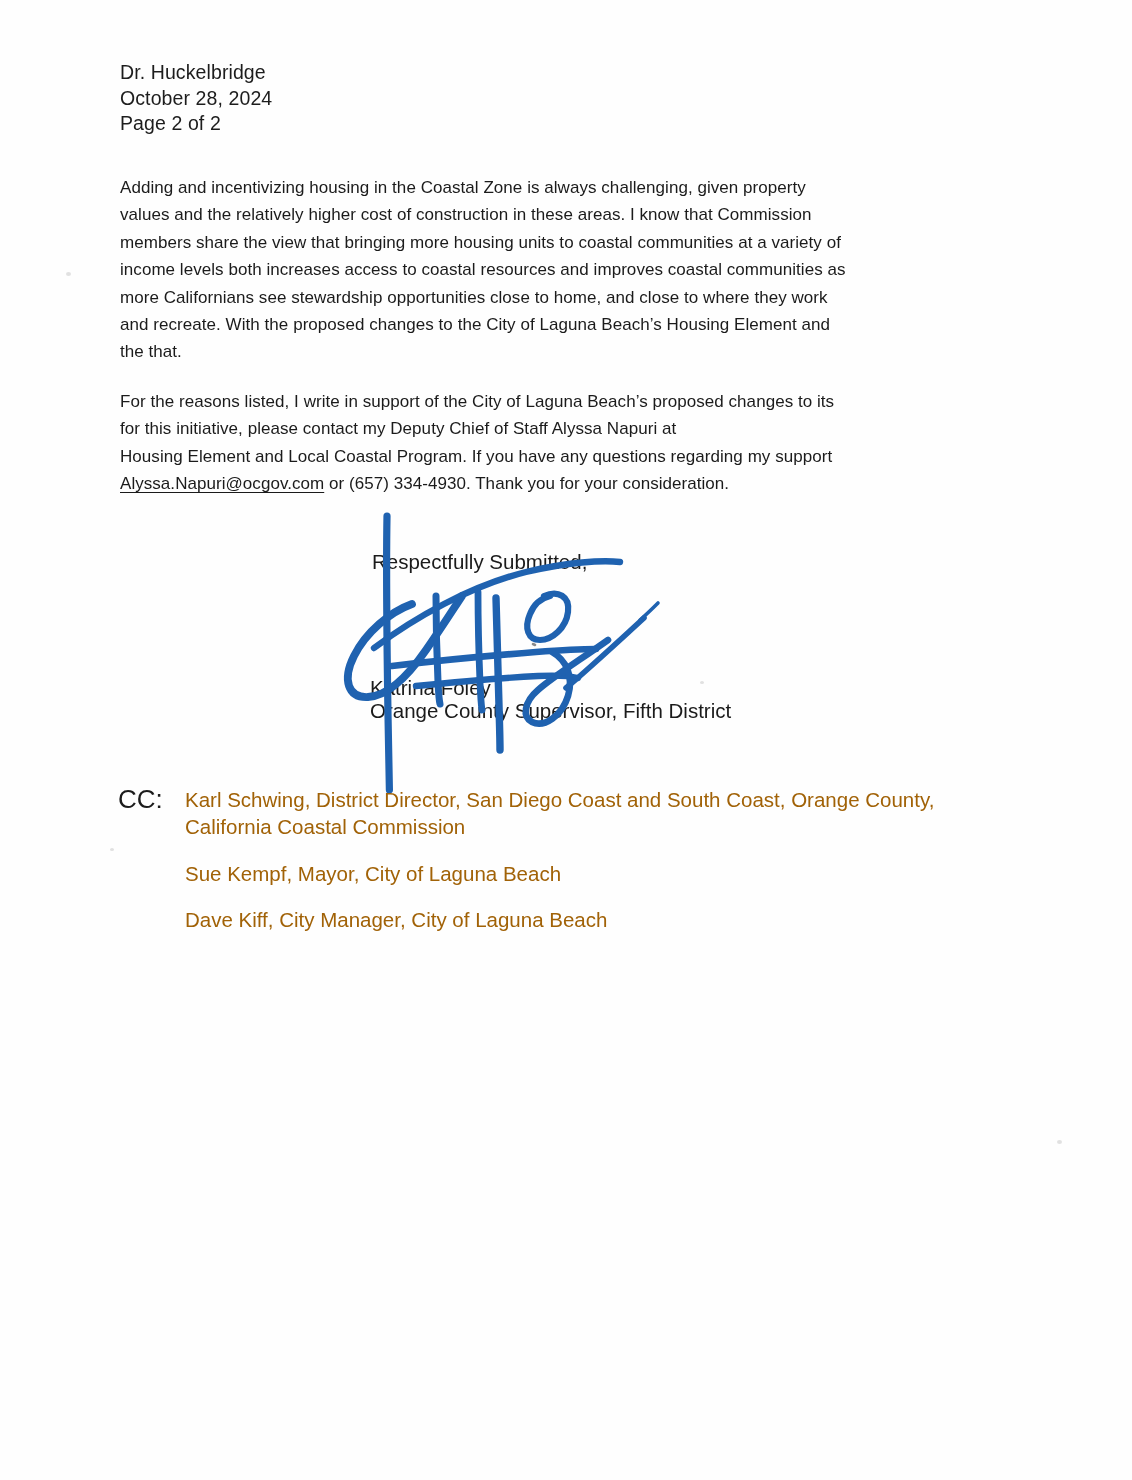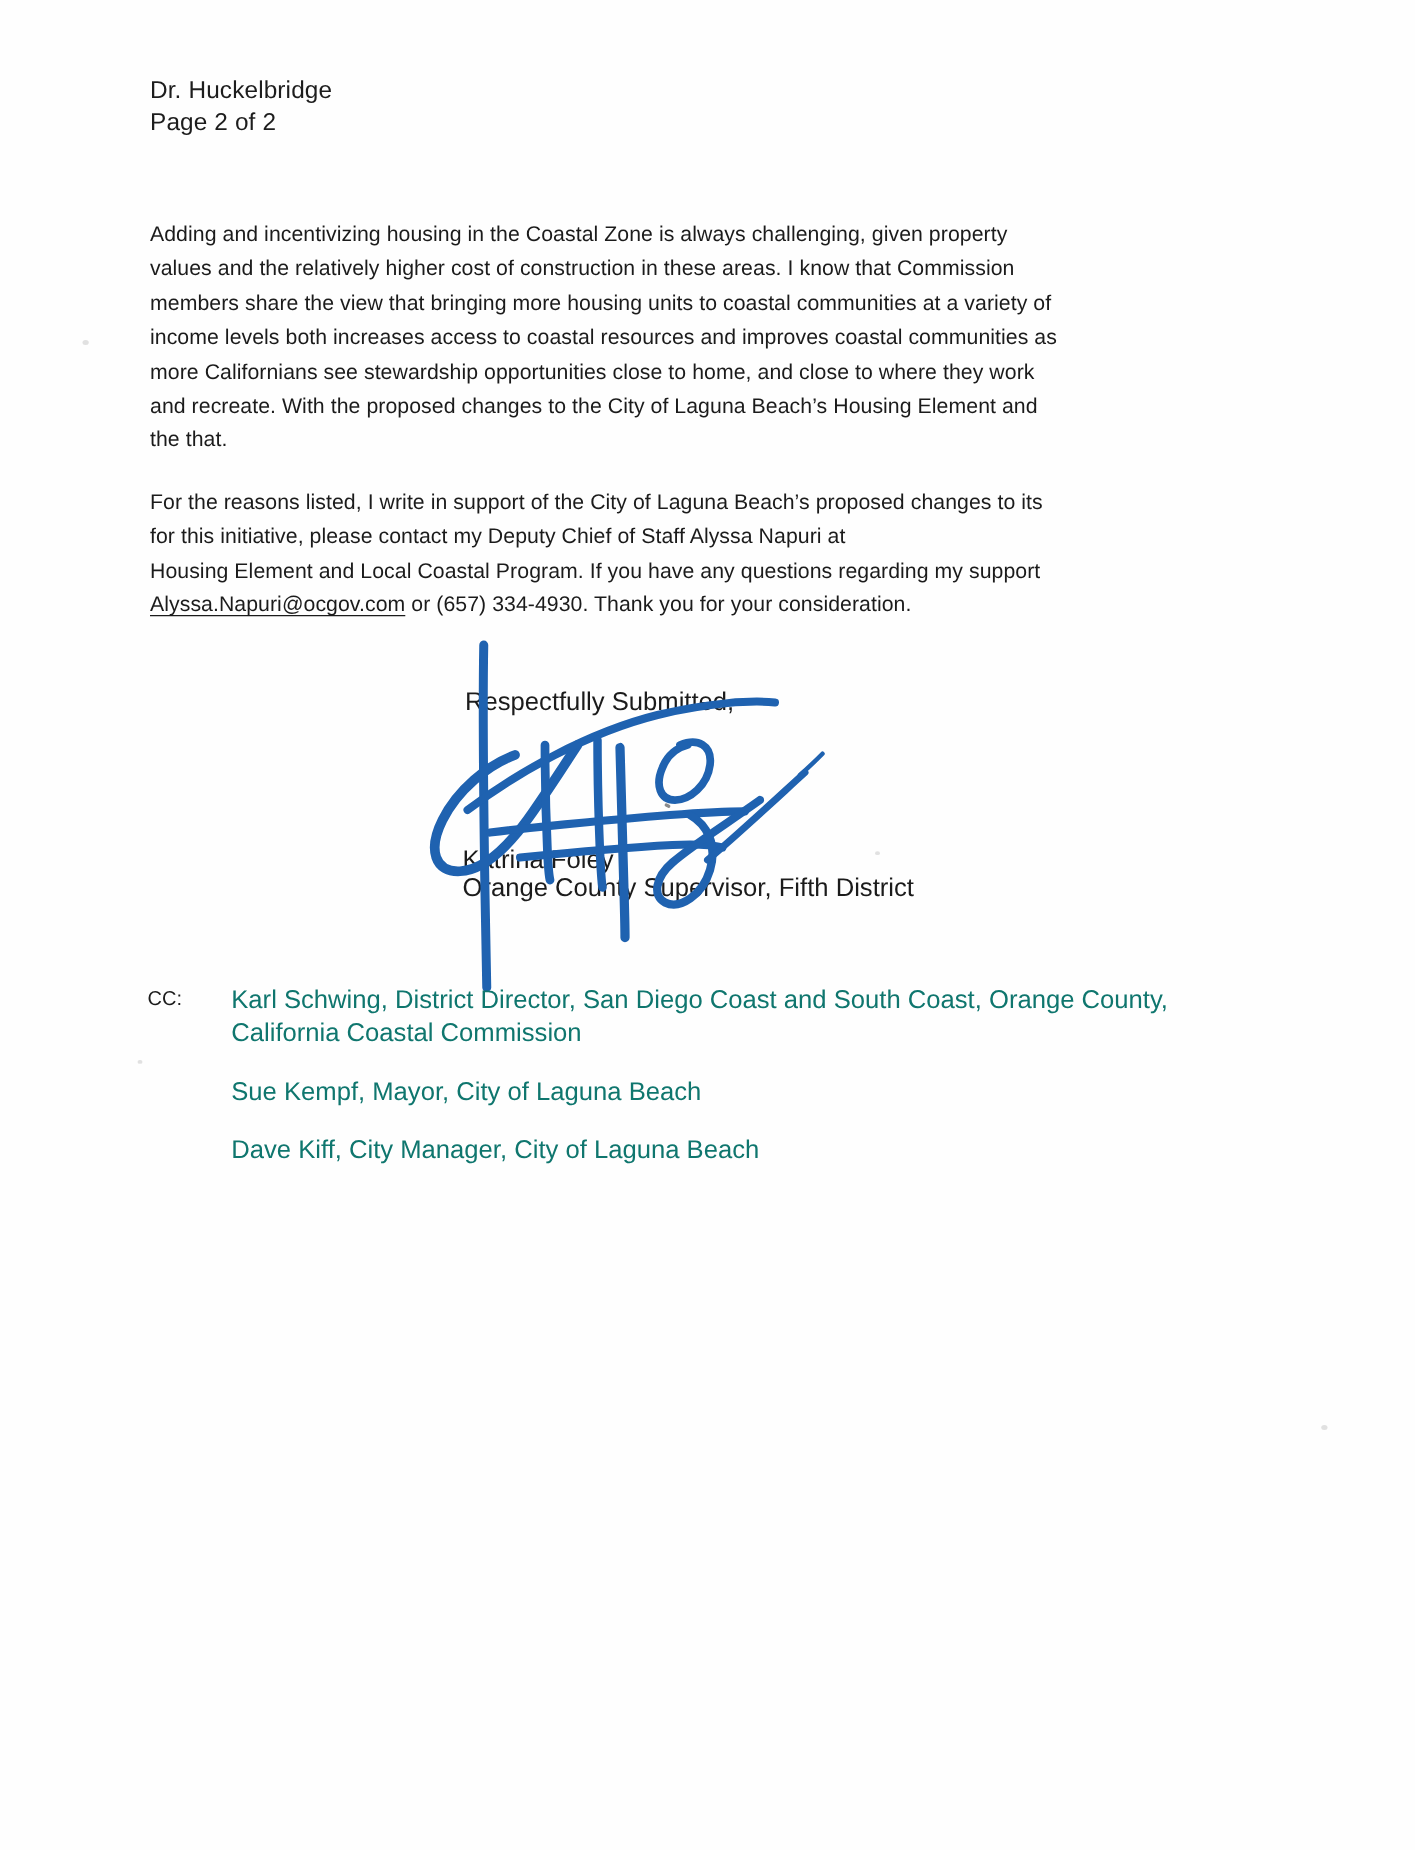--- a/index.html
+++ b/index.html
@@ -98,31 +98,31 @@
   #cc-block {
     position: absolute;
     left: 118px;
     top: 786px;
     width: 880px;
   }
   #cc-label {
     position: absolute;
     left: 0;
     top: 0;
-    font-size: 16px;
+    font-size: 26px;
     line-height: 27.4px;
     color: #1b1b1b;
   }
   #cc-entries {
     margin-left: 67px;
   }
   .cc-entry {
     font-size: 20.5px;
     line-height: 27.4px;
-    color: #0f766e;
+    color: #a16207;
     margin-bottom: 19px;
   }
   .cc-entry:last-child { margin-bottom: 0; }
   .cc-entry .ln {
     display: block;
     white-space: nowrap;
   }
 
   
   .speck {
@@ -132,20 +132,21 @@
     opacity: 0.55;
   }
 </style>
 </head>
 <body>
 
 <div id="page">
 
   <div id="header-block">
     <div class="hline">Dr. Huckelbridge</div>
+    <div class="hline">October 28, 2024</div>
     <div class="hline">Page 2 of 2</div>
   </div>
 
   <div id="body-copy">
 
     <p class="para">
       <span class="ln">Adding and incentivizing housing in the Coastal Zone is always challenging, given property</span>
       <span class="ln">values and the relatively higher cost of construction in these areas. I know that Commission</span>
       <span class="ln">members share the view that bringing more housing units to coastal communities at a variety of</span>
       <span class="ln">income levels both increases access to coastal resources and improves coastal communities as</span>

